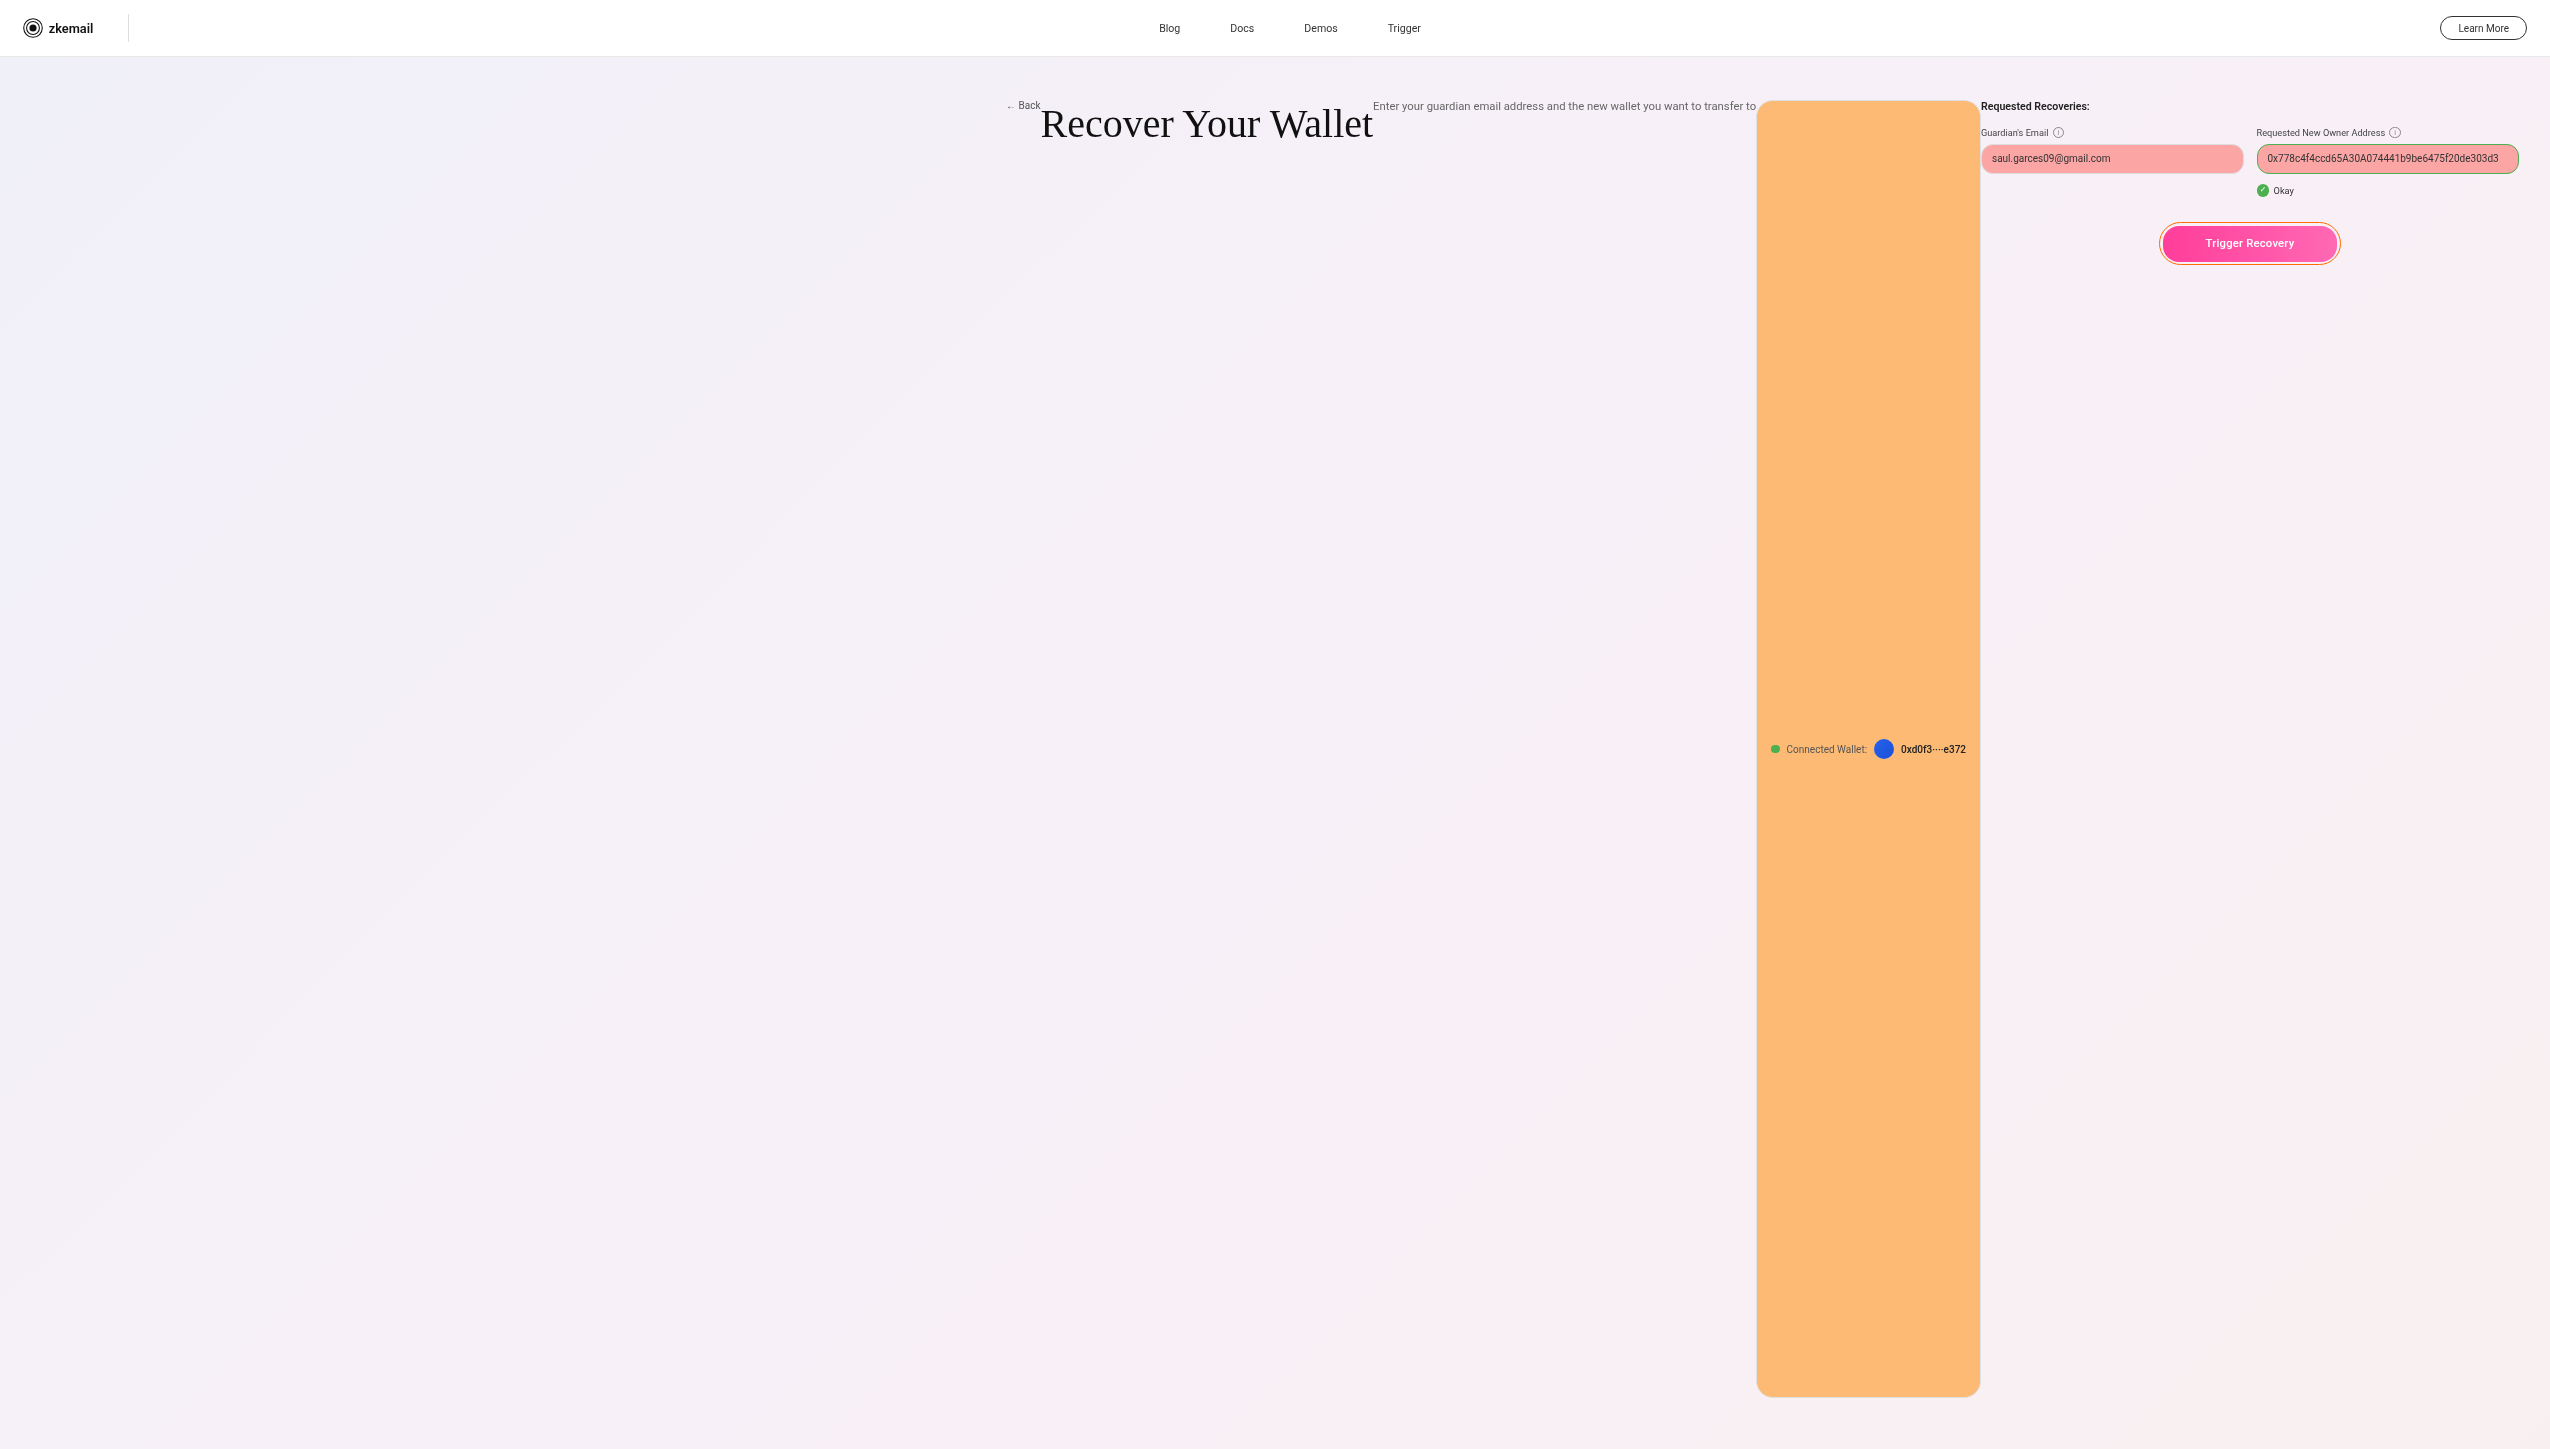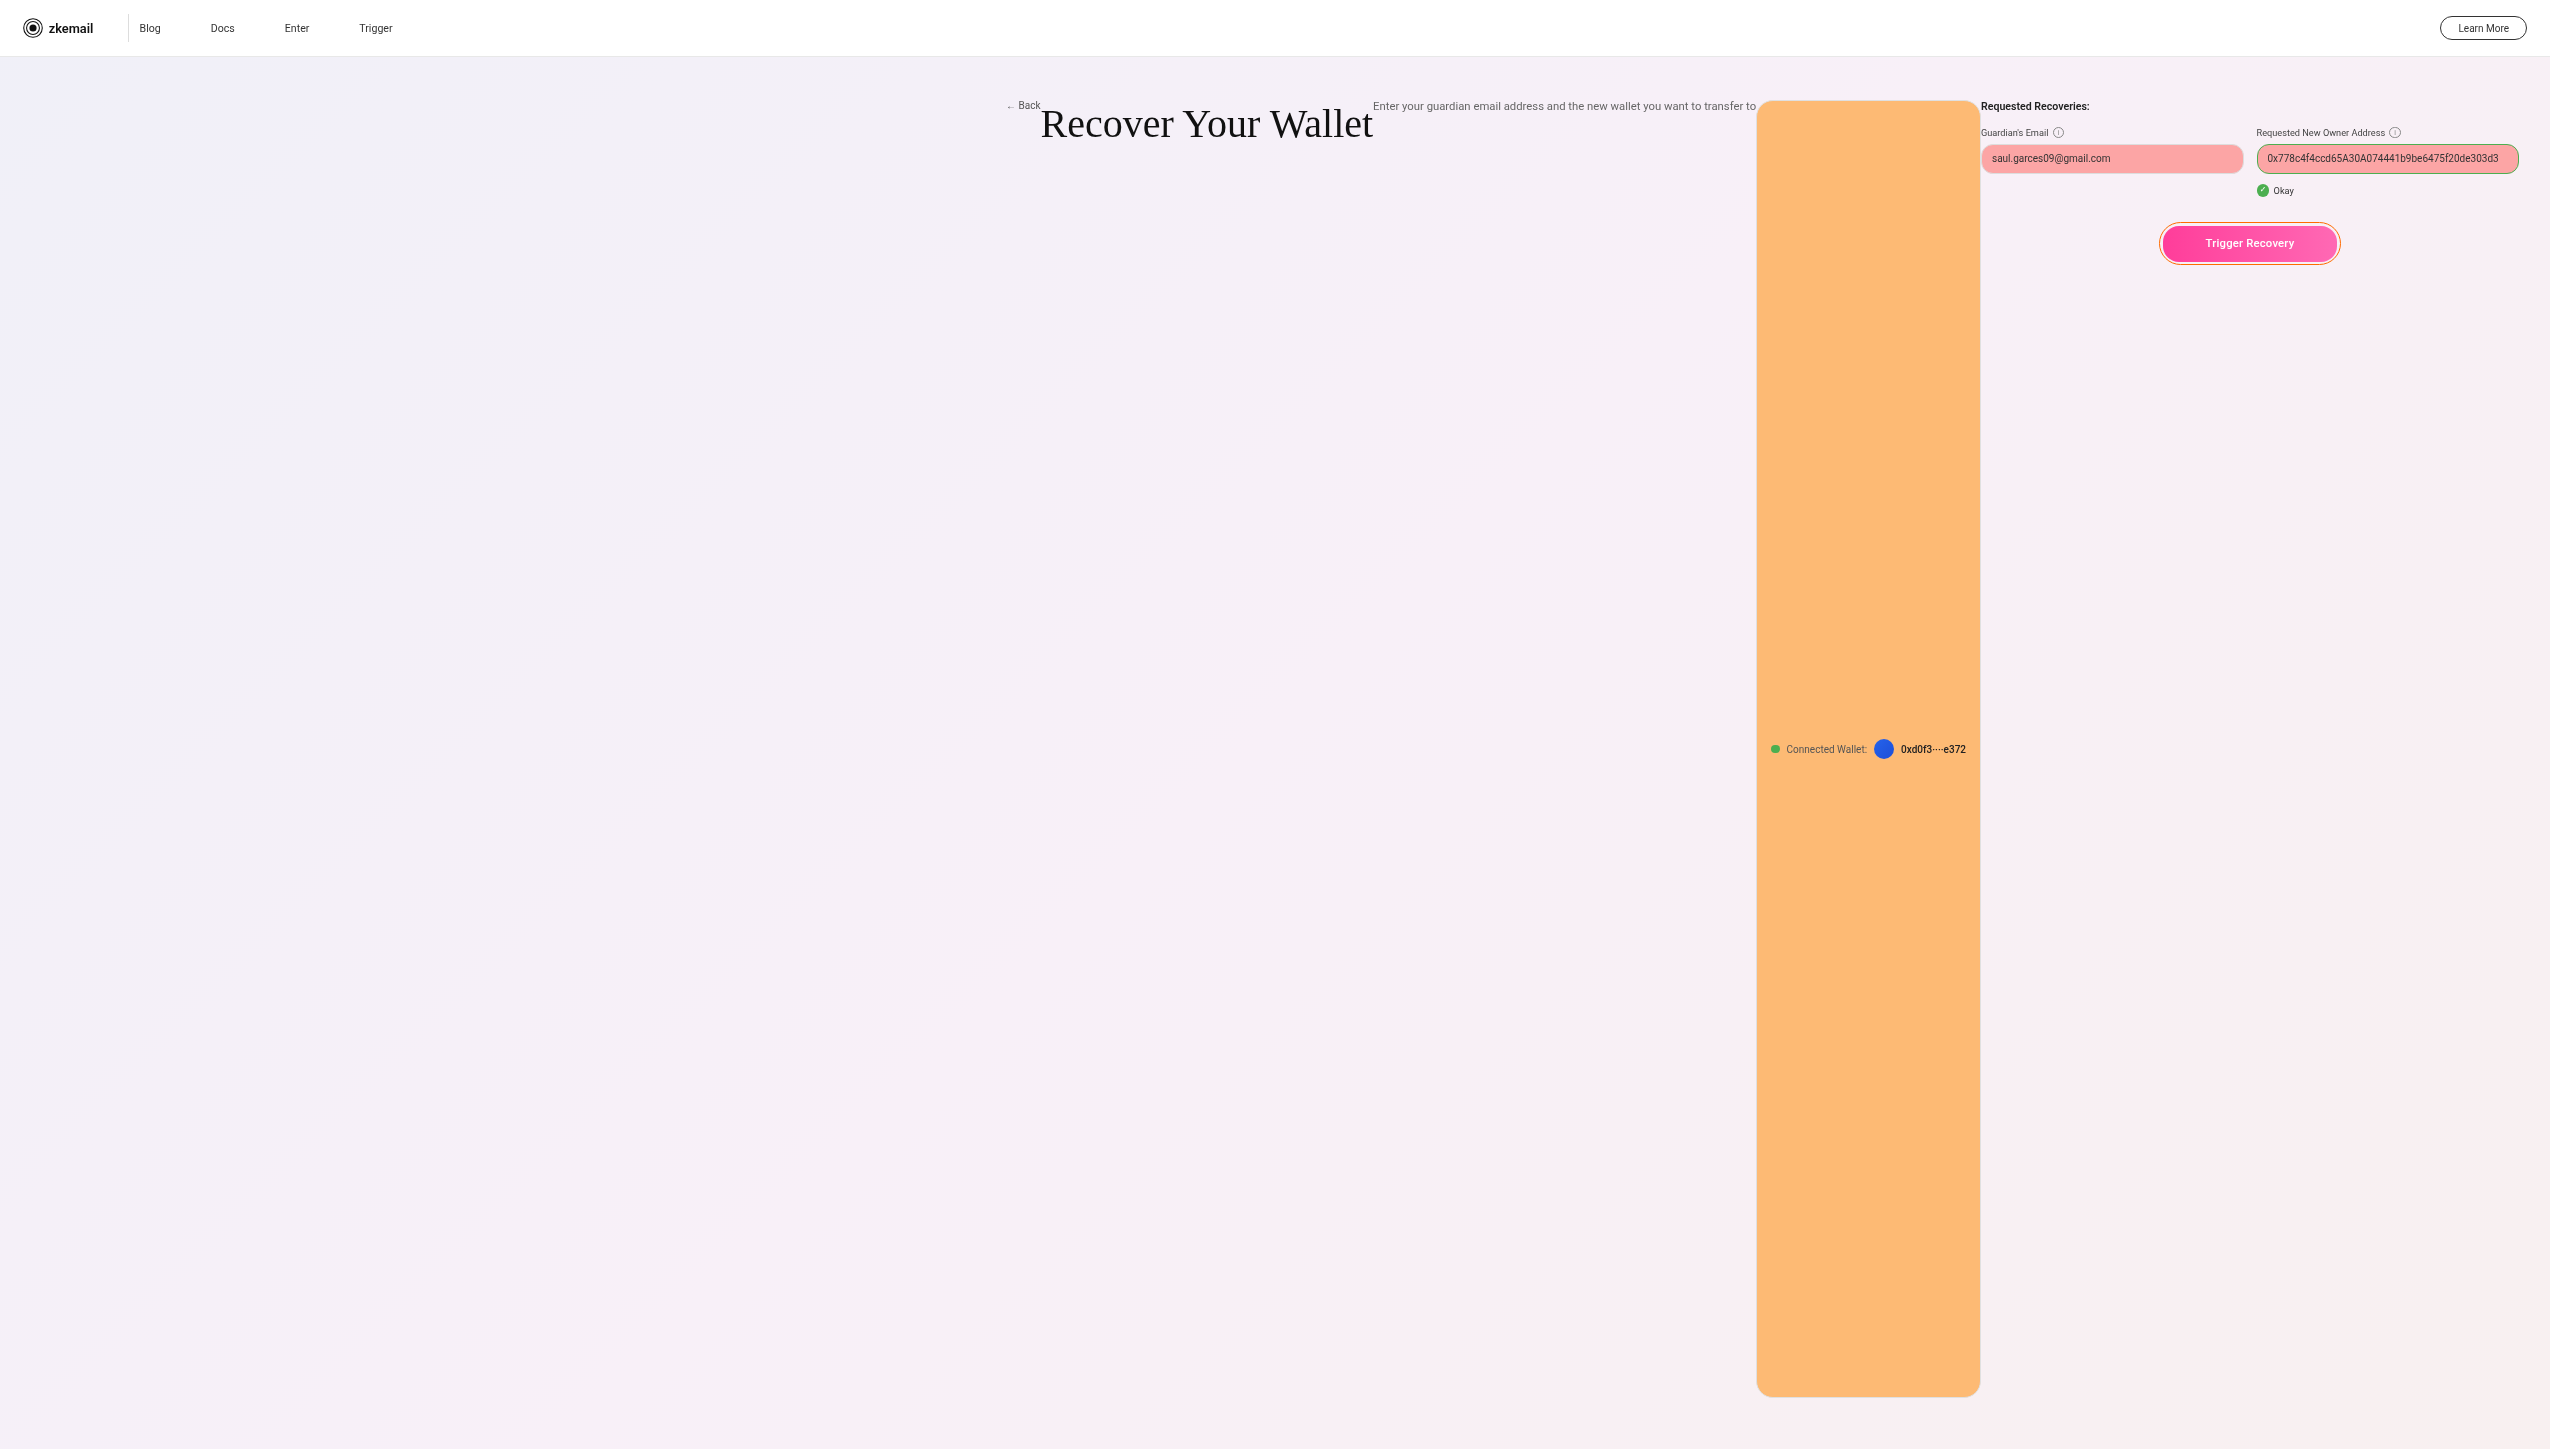--- a/index.html
+++ b/index.html
@@ -47,21 +47,21 @@
       height: 28px;
       background: #ddd;
       margin: 0 11.3px;
     }
 
     .navbar-nav {
       display: flex;
       align-items: center;
       gap: 50px;
       flex: 1;
-      justify-content: flex-start;
+      justify-content: center;
     }
 
     .navbar-nav a {
       text-decoration: none;
       color: #333;
       font-size: 10.6px;
     }
 
     .navbar-actions {
       margin-left: auto;
@@ -285,21 +285,21 @@
       <circle cx="14" cy="14" r="13" stroke="#111" stroke-width="1.5"></circle>
       <circle cx="14" cy="14" r="5" fill="#111"></circle>
       <circle cx="14" cy="14" r="9" stroke="#111" stroke-width="1.5" fill="none"></circle>
     </svg>
     <span>zkemail</span>
   </a>
   <div class="navbar-divider"></div>
   <nav class="navbar-nav">
     <a href="#">Blog</a>
     <a href="#">Docs</a>
-    <a href="#">Enter</a>
+    <a href="#">Demos</a>
     <a href="#">Trigger</a>
   </nav>
   <div class="navbar-actions">
     <button class="btn-learn-more">Learn More</button>
   </div>
 </nav>
 
 <main class="main-content">
 
   <a class="back-link" href="#">← Back</a>

